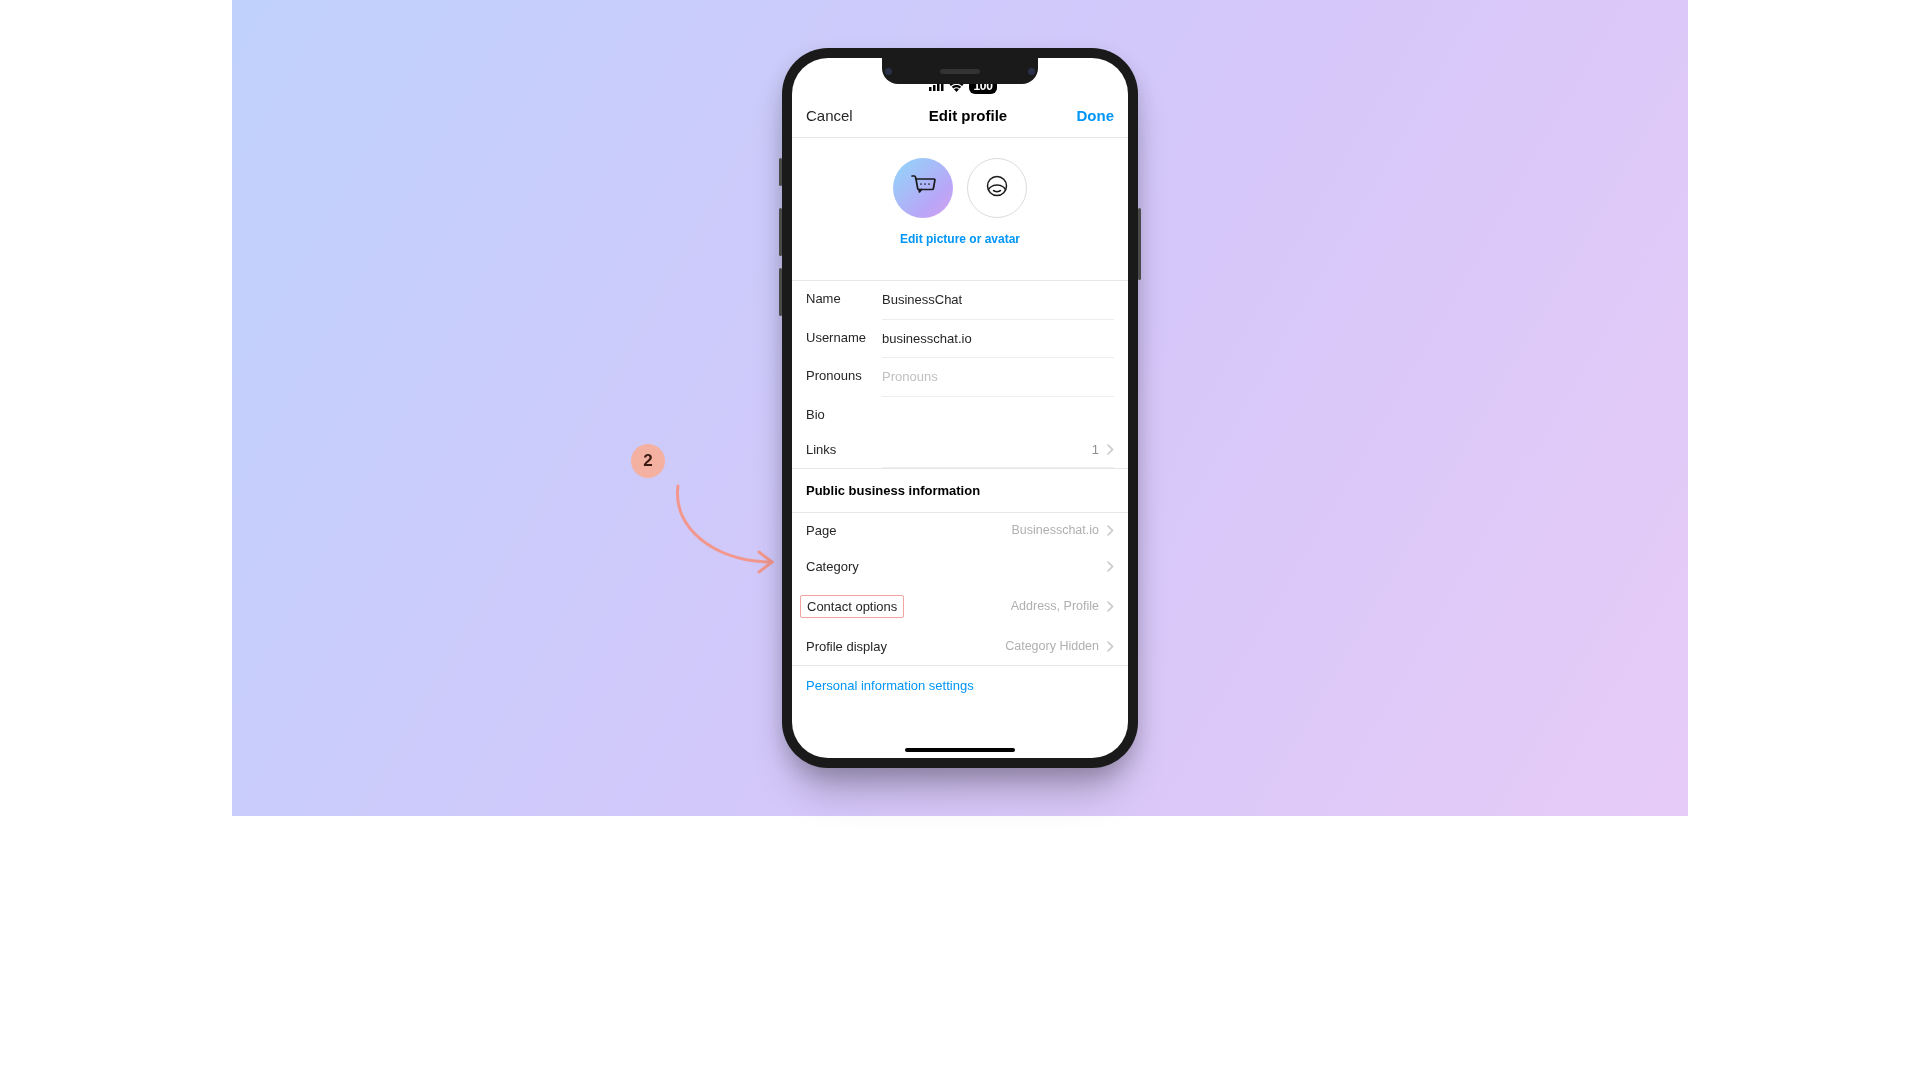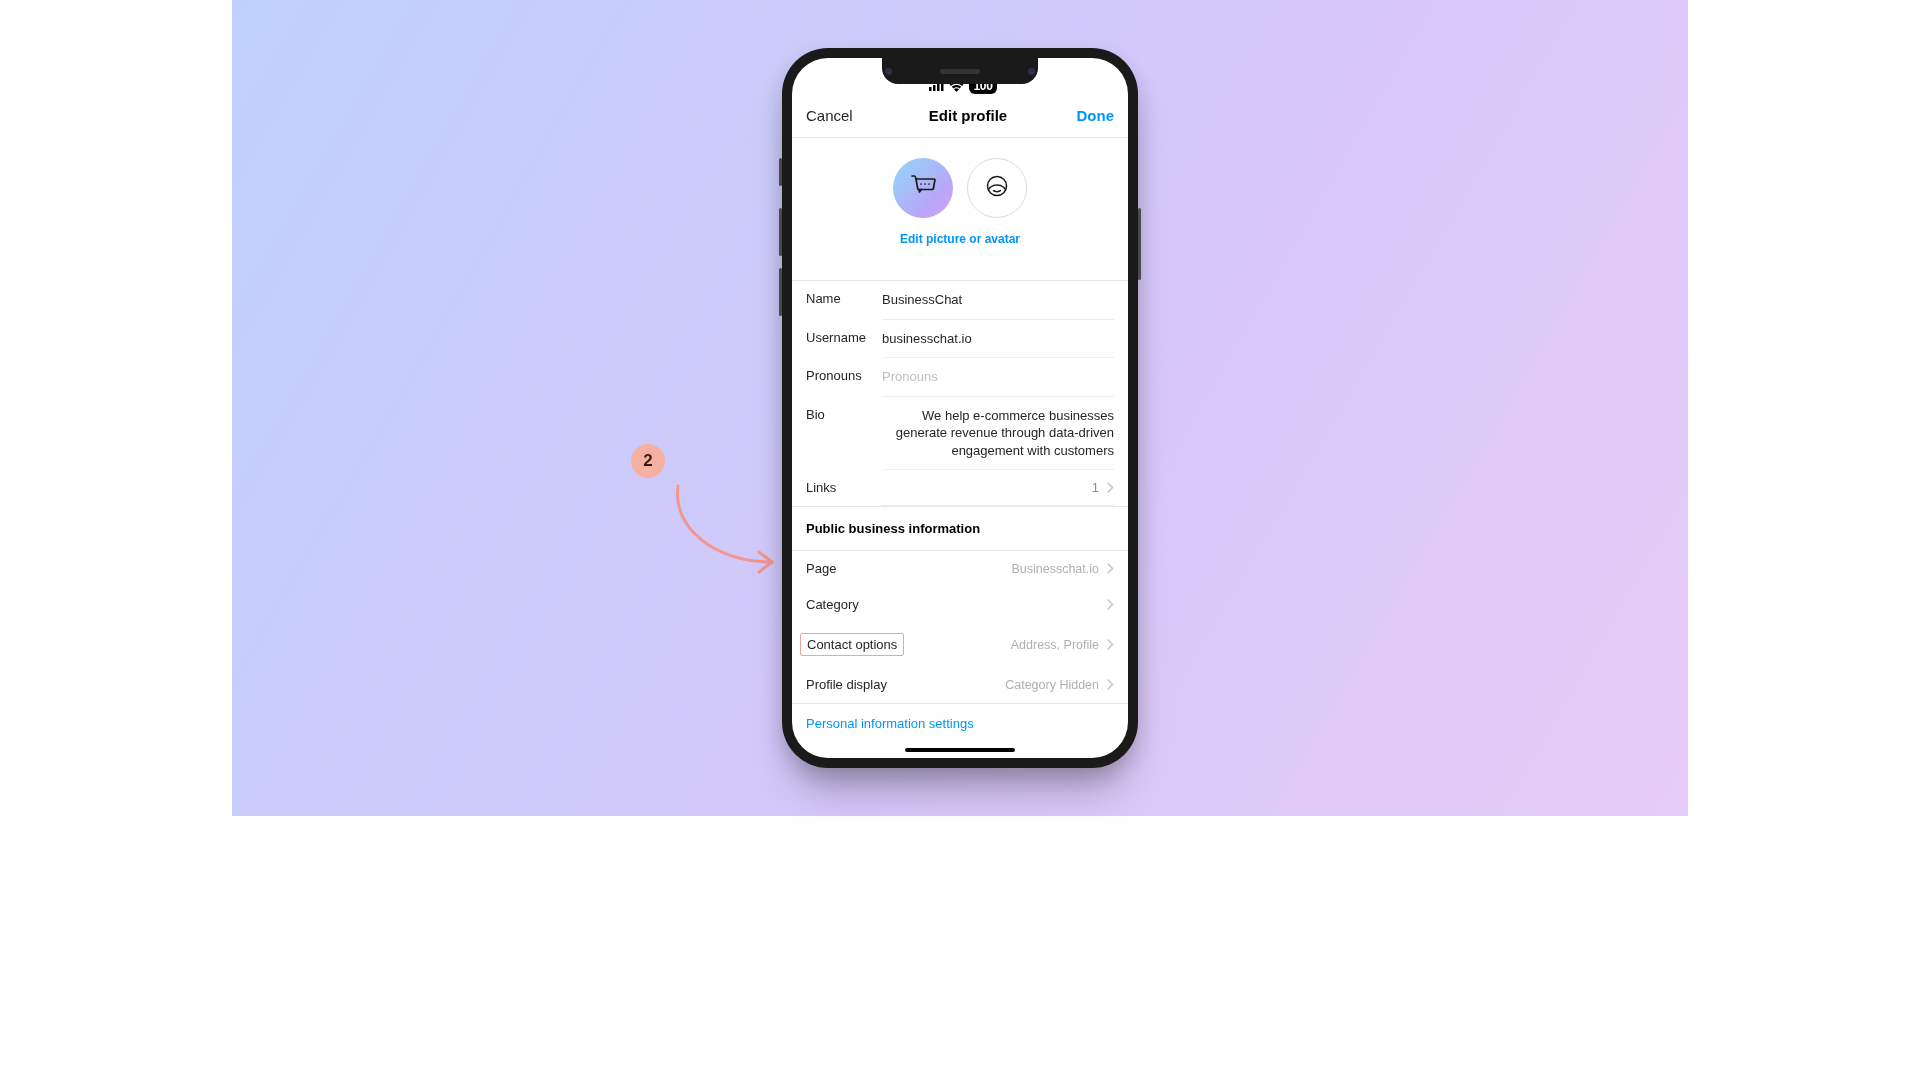--- a/index.html
+++ b/index.html
@@ -275,23 +275,20 @@
               </div>
           </div>
           <div class="form-row">
             <div class="form-label">Pronouns</div>
             <div class="form-value-cell">
                 <span class="form-value placeholder">Pronouns</span>
               </div>
           </div>
           <div class="form-row">
             <div class="form-label">Bio</div>
-            <div class="form-value-cell">
-                <span class="form-value">We help e-commerce businesses generate revenue through data-driven engagement with customers</span>
-              </div>
           </div>
           <div class="form-row">
             <div class="form-label">Links</div>
             <div class="link-chevron-cell last">
               <span class="link-count">1</span>
               <span class="chev">
                 <svg width="7" height="11" viewBox="0 0 7 11">
                     <path d="M1 1 L5.5 5.5 L1 10" stroke="currentColor" stroke-width="1.6" fill="none" stroke-linecap="round"></path>
                   </svg>
               </span>

